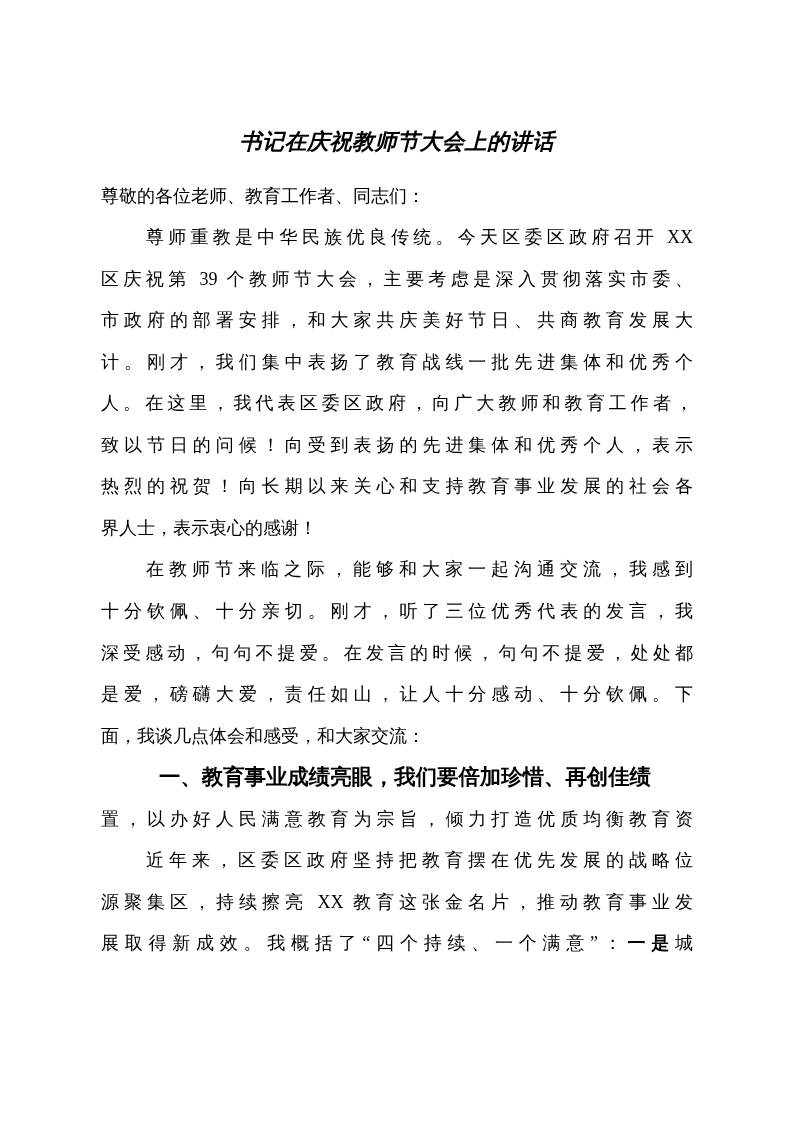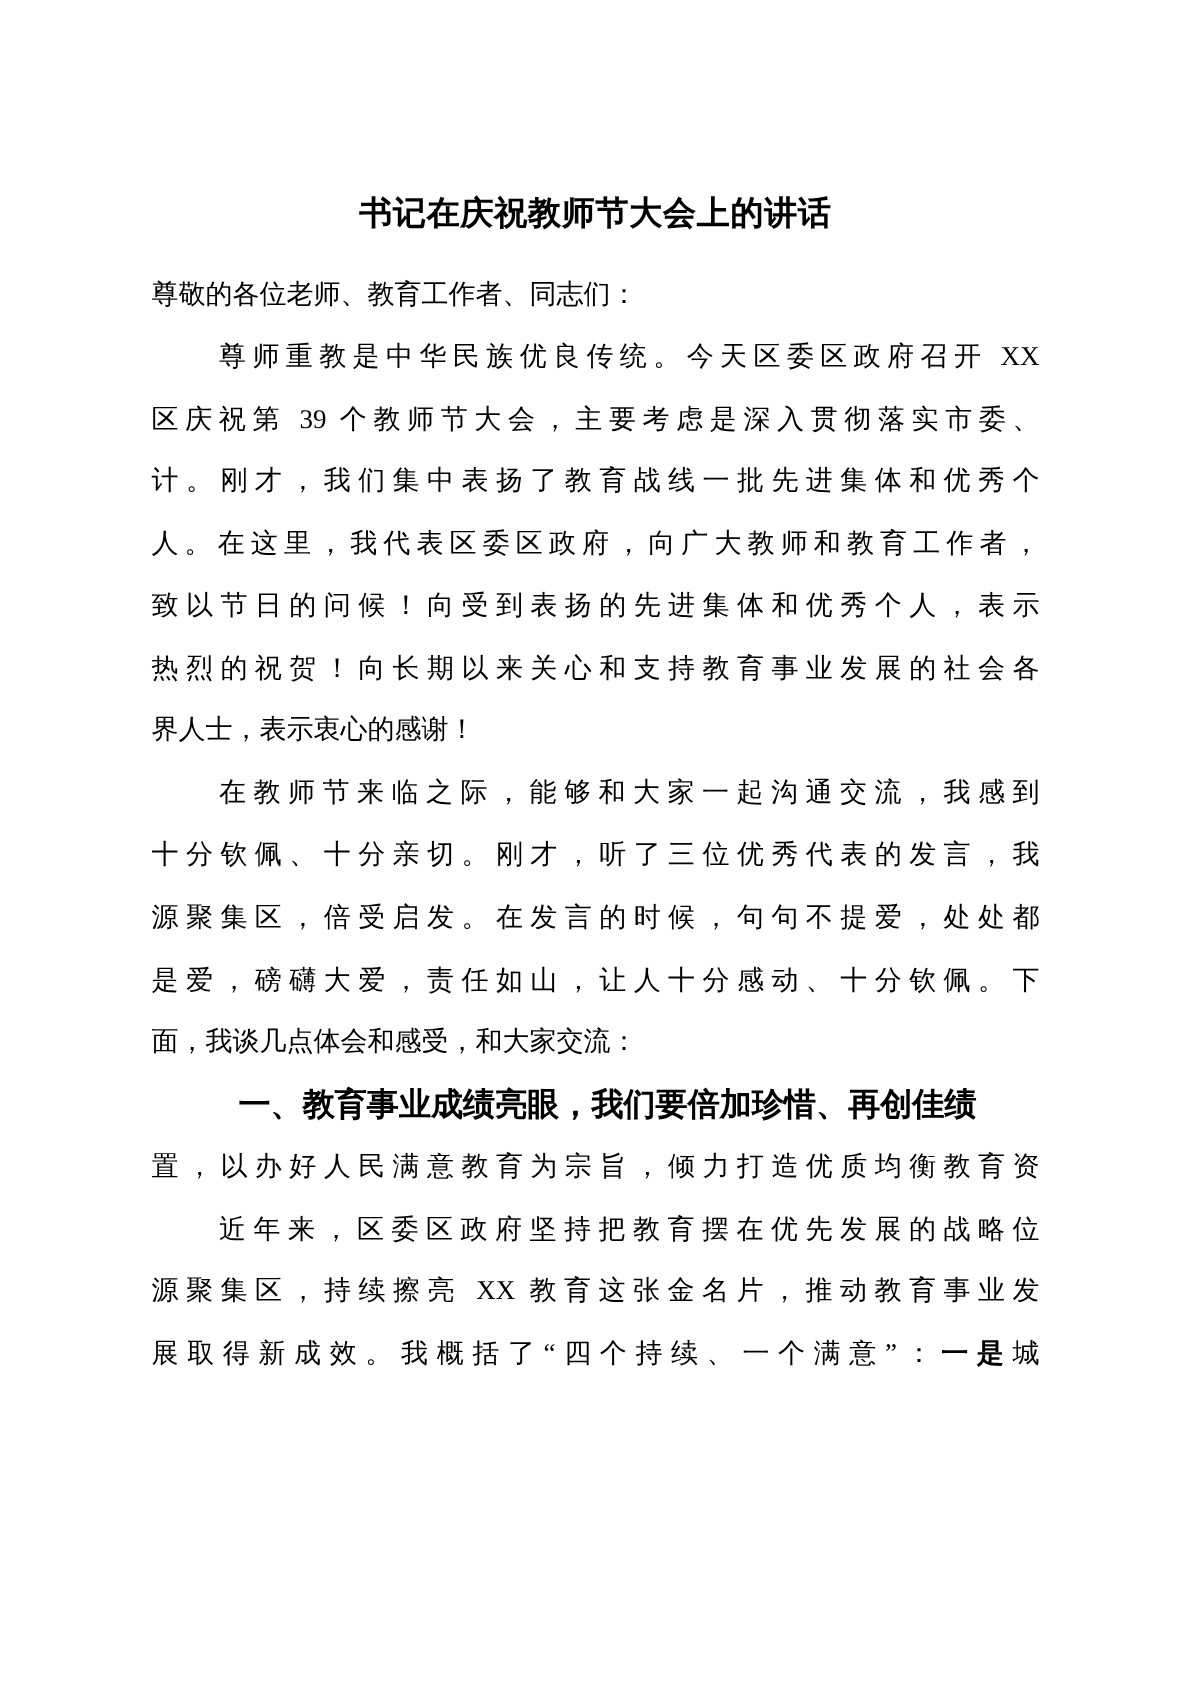--- a/index.html
+++ b/index.html
@@ -19,20 +19,21 @@
     top: 121px;
     width: 592px;
   }
   .doc-title {
     font-size: 22px;
     font-weight: bold;
     text-align: center;
     line-height: 41.55px;
     margin-bottom: 13px;
     letter-spacing: 0.5px;
+    font-style: italic;
   }
   .line {
     font-size: 18px;
     line-height: 41.55px;
     text-align: left;
   }
   .line.indent { padding-left: 45px; }
   .line.fill {
     text-align: justify;
     text-align-last: justify;
@@ -51,30 +52,31 @@
 <div class="page">
   <div class="content">
     <div class="doc-title">书记在庆祝教师节大会上的讲话</div>
     <div>
         <div class="para salutation">
           <div class="line"><span>尊敬的各位老师、教育工作者、同志们：</span></div>
         </div>
         <div class="para paragraph">
           <div class="line fill indent"><span>尊师重教是中华民族优良传统。今天区委区政府召开 XX</span></div>
           <div class="line fill"><span>区庆祝第 39 个教师节大会，主要考虑是深入贯彻落实市委、</span></div>
+          <div class="line fill"><span>市政府的部署安排，和大家共庆美好节日、共商教育发展大</span></div>
           <div class="line fill"><span>计。刚才，我们集中表扬了教育战线一批先进集体和优秀个</span></div>
           <div class="line fill"><span>人。在这里，我代表区委区政府，向广大教师和教育工作者，</span></div>
           <div class="line fill"><span>致以节日的问候！向受到表扬的先进集体和优秀个人，表示</span></div>
           <div class="line fill"><span>热烈的祝贺！向长期以来关心和支持教育事业发展的社会各</span></div>
           <div class="line"><span>界人士，表示衷心的感谢！</span></div>
         </div>
         <div class="para paragraph">
           <div class="line fill indent"><span>在教师节来临之际，能够和大家一起沟通交流，我感到</span></div>
           <div class="line fill"><span>十分钦佩、十分亲切。刚才，听了三位优秀代表的发言，我</span></div>
-          <div class="line fill"><span>源聚集区，倍受启发。在发言的时候，句句不提爱，处处都</span></div>
+          <div class="line fill"><span>深受感动，句句不提爱。在发言的时候，句句不提爱，处处都</span></div>
           <div class="line fill"><span>是爱，磅礴大爱，责任如山，让人十分感动、十分钦佩。下</span></div>
           <div class="line"><span>面，我谈几点体会和感受，和大家交流：</span></div>
         </div>
         <div class="para heading">
           <div class="line indent"><span class="b">一、教育事业成绩亮眼，我们要倍加珍惜、再创佳绩</span></div>
         </div>
         <div class="para paragraph">
           <div class="line fill"><span>置，以办好人民满意教育为宗旨，倾力打造优质均衡教育资</span></div>
           <div class="line fill indent"><span>近年来，区委区政府坚持把教育摆在优先发展的战略位</span></div>
           <div class="line fill"><span>源聚集区，持续擦亮 XX 教育这张金名片，推动教育事业发</span></div>

